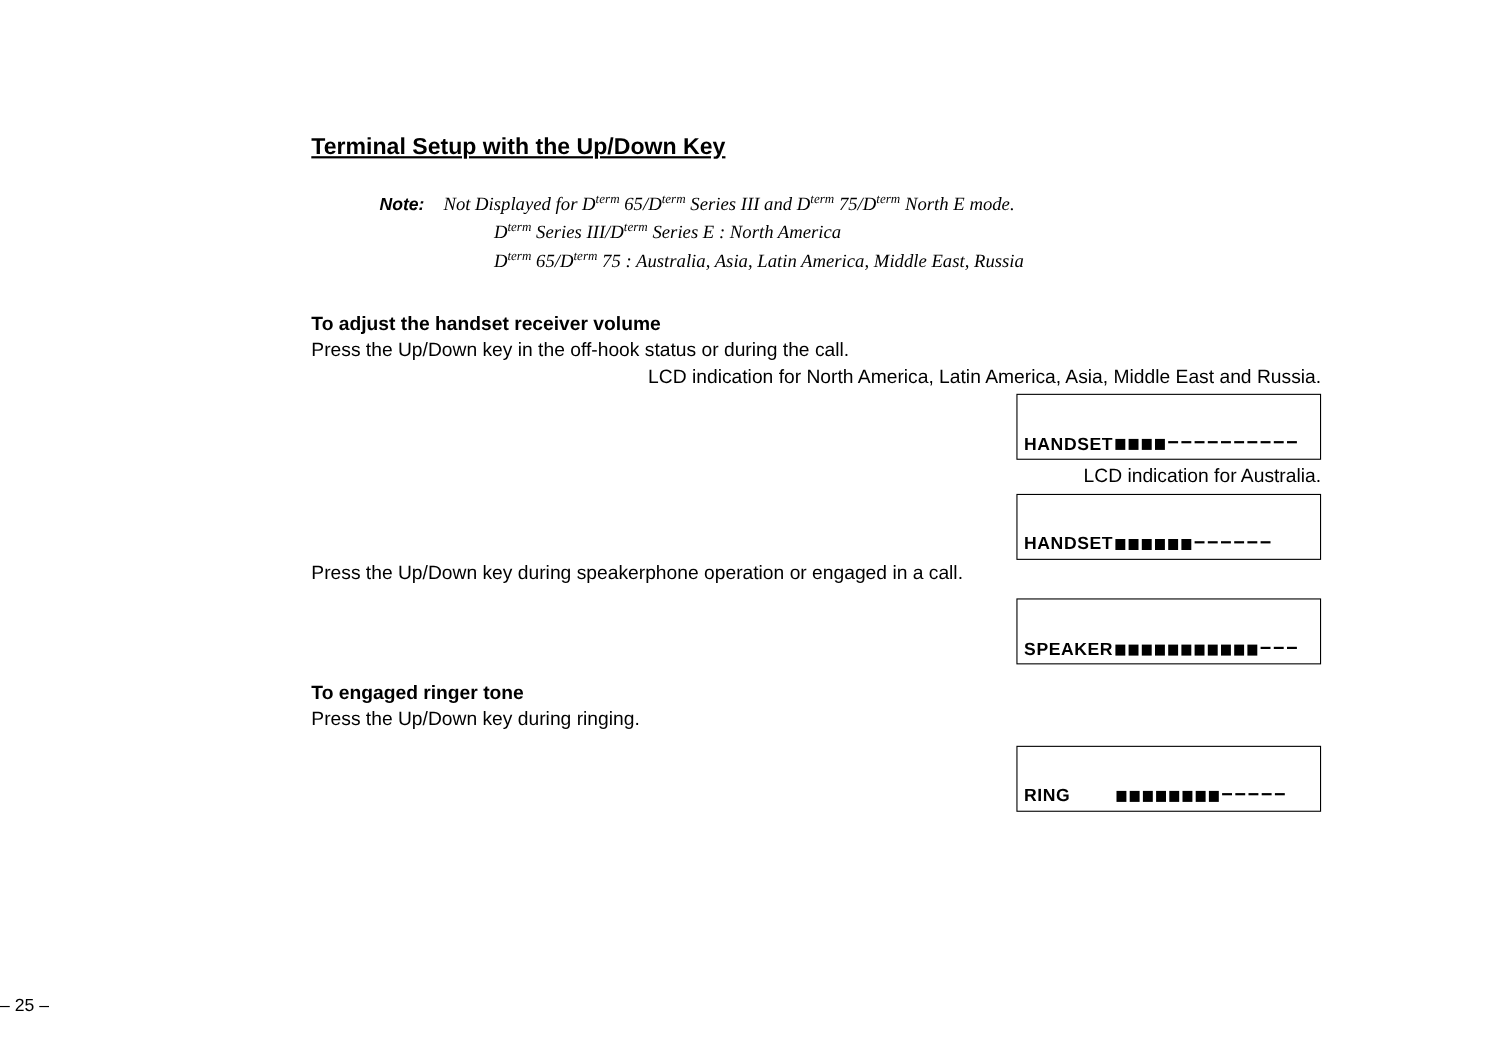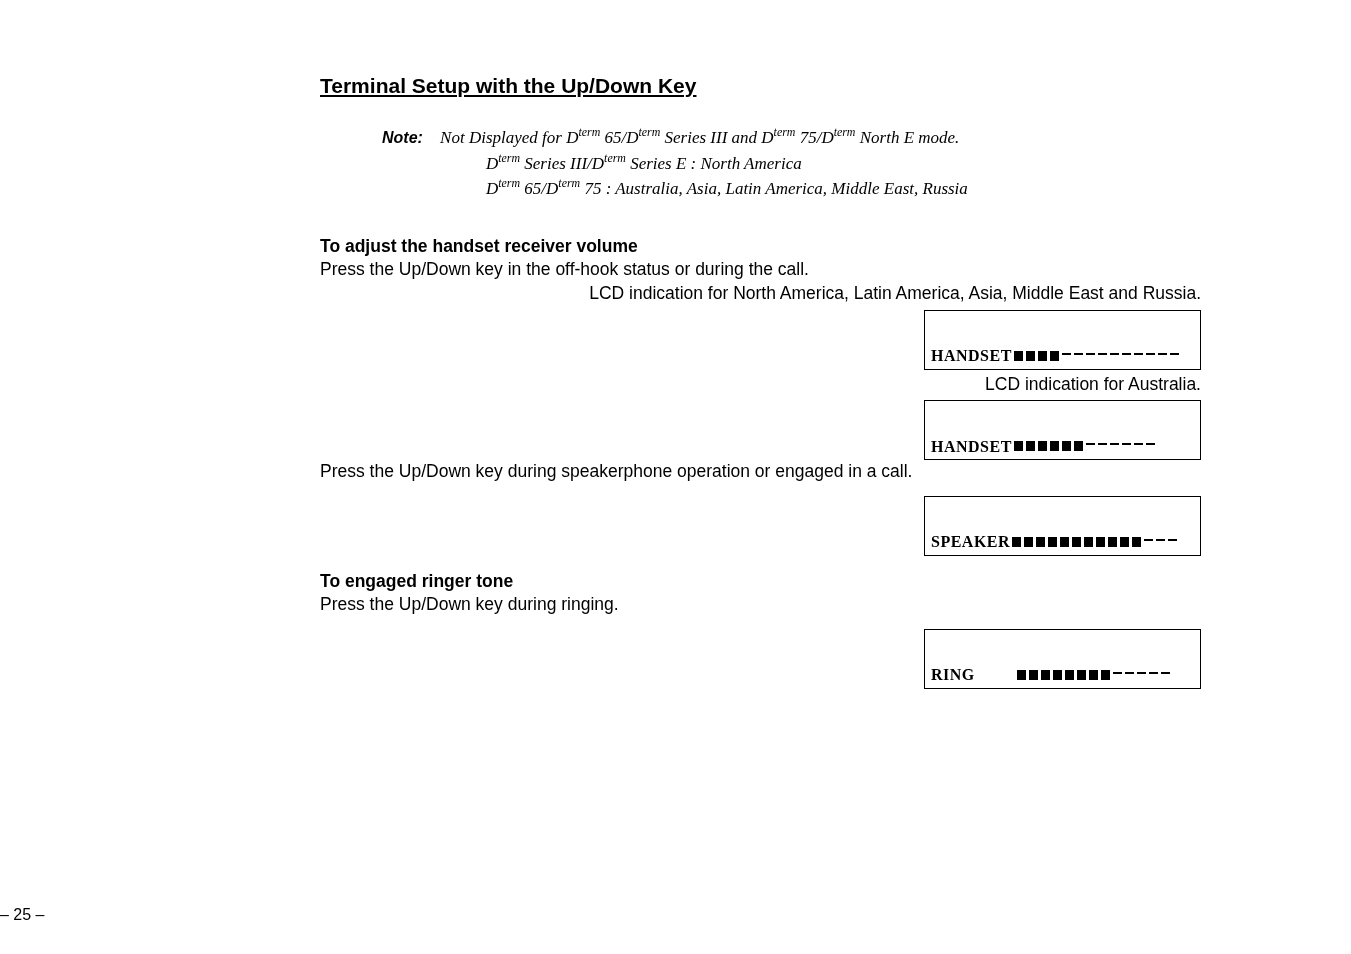--- a/index.html
+++ b/index.html
@@ -6,24 +6,23 @@
     margin: 0;
     padding: 0;
     font-family: Arial, Helvetica, sans-serif;
     background: #fff;
     color: #000;
     width: 1351px;
     height: 954px;
     position: relative;
   }
   .page {
-    padding: 72px 150px 0 283px;
+    padding: 120px 150px 0 283px;
     font-size: 17.5px;
     line-height: 1.35;
-    margin-left: 37px;
   }
   .title {
     font-weight: bold;
     text-decoration: underline;
     font-size: 21px;
   }
   .note-block {
     margin-top: 24px;
     margin-left: 62px;
     font-size: 16px;
@@ -67,21 +66,20 @@
     position: absolute;
     bottom: 2px;
     left: 6px;
     right: 4px;
     font-weight: bold;
     font-size: 16px;
     letter-spacing: 0.5px;
     white-space: nowrap;
     display: flex;
     align-items: center;
-    font-family: Liberation Serif, serif;
   }
   .lcd-label { font-weight: bold; }
   .bar-row { display: inline-flex; align-items: center; margin-left: 2px; }
   .block {
     display: inline-block;
     width: 9px; height: 10px;
     background: #000;
     margin-right: 3px;
   }
   .dash {

